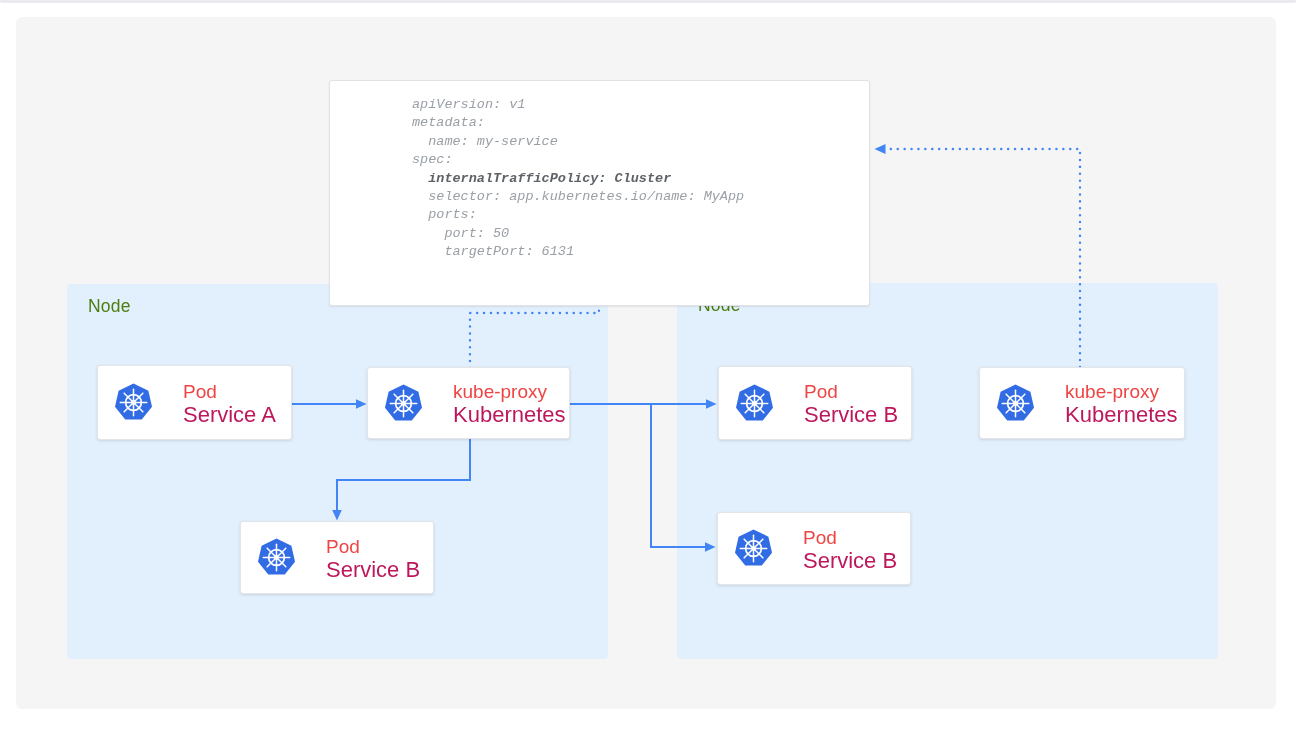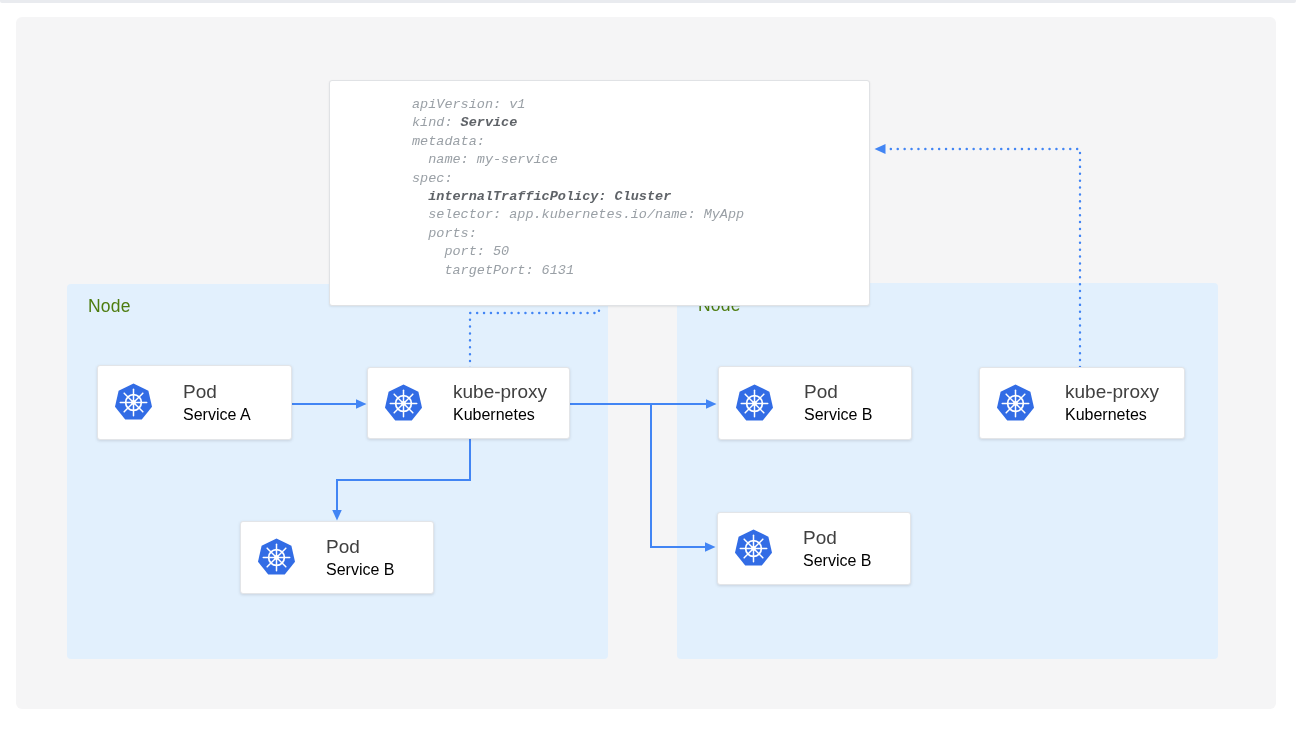--- a/index.html
+++ b/index.html
@@ -13,22 +13,22 @@
   .node{position:absolute;background:#e2f0fd;border-radius:4px;}
   .node--left{left:67px;top:284px;width:541px;height:375px;}
   .node--right{left:677px;top:283px;width:541px;height:376px;}
   .node-label{position:absolute;left:21px;top:12px;font-size:17.5px;color:#4d7c0f;letter-spacing:.2px;}
 
   .card{position:absolute;background:#ffffff;border:1px solid #e3e5e8;border-radius:3px;
         box-shadow:0 1px 3px rgba(60,64,67,.16);display:flex;align-items:center;
         box-sizing:border-box;padding-left:14px;}
   .card .k8s{width:43px;height:43px;flex:0 0 auto;margin-right:28px;}
   .card-text{display:flex;flex-direction:column;justify-content:center;}
-  .card-title{font-size:19px;line-height:24px;color:#404040;}
-  .card-sub{font-size:16px;line-height:22px;color:#000000;}
+  .card-title{font-size:19px;line-height:24px;color:#ef4444;}
+  .card-sub{font-size:22px;line-height:22px;color:#be185d;}
 
   .card--pod-a{left:97px;top:365px;width:195px;height:75px;}
   .card--kproxy-left{left:367px;top:367px;width:203px;height:72px;}
   .card--pod-b-left{left:240px;top:521px;width:194px;height:73px;}
   .card--pod-b-rt{left:718px;top:366px;width:194px;height:74px;}
   .card--pod-b-rb{left:717px;top:512px;width:194px;height:73px;}
   .card--kproxy-right{left:979px;top:367px;width:206px;height:72px;}
 
   .yaml{position:absolute;left:329px;top:36px;width:541px;height:226px;background:#ffffff;
         border:1px solid #e0e2e5;border-radius:3px;box-shadow:0 1px 2px rgba(60,64,67,.10);
@@ -81,21 +81,20 @@
     <path d="M570,404 H706" fill="none" stroke="#4285f4" stroke-width="2" marker-end="url(#arr)"></path>
     <path d="M651,404 V547 H705" fill="none" stroke="#4285f4" stroke-width="2" marker-end="url(#arr)"></path>
 
     <path d="M470,368 V313 H599 V275" fill="none" stroke="#4285f4" stroke-width="2.4" stroke-dasharray="0.1 6.8" stroke-linecap="round" marker-end="url(#arr)"></path>
     <path d="M1080,367 V149 H885" fill="none" stroke="#4285f4" stroke-width="2.4" stroke-dasharray="0.1 6.8" stroke-linecap="round" marker-end="url(#arr)"></path>
   </svg>
 
   <div class="yaml">
     <div id="yaml-lines">
         <div class="yline"><span>apiVersion: v1</span></div>
-        <div class="yline"><span>kind: </span><b>Service</b></div>
         <div class="yline"><span>metadata:</span></div>
         <div class="yline"><span>  name: my-service</span></div>
         <div class="yline"><span>spec:</span></div>
         <div class="yline"><span>  </span><b>internalTrafficPolicy: Cluster</b></div>
         <div class="yline"><span>  selector: app.kubernetes.io/name: MyApp</span></div>
         <div class="yline"><span>  ports:</span></div>
         <div class="yline"><span>    port: 50</span></div>
         <div class="yline"><span>    targetPort: 6131</span></div>
       </div>
   </div>

